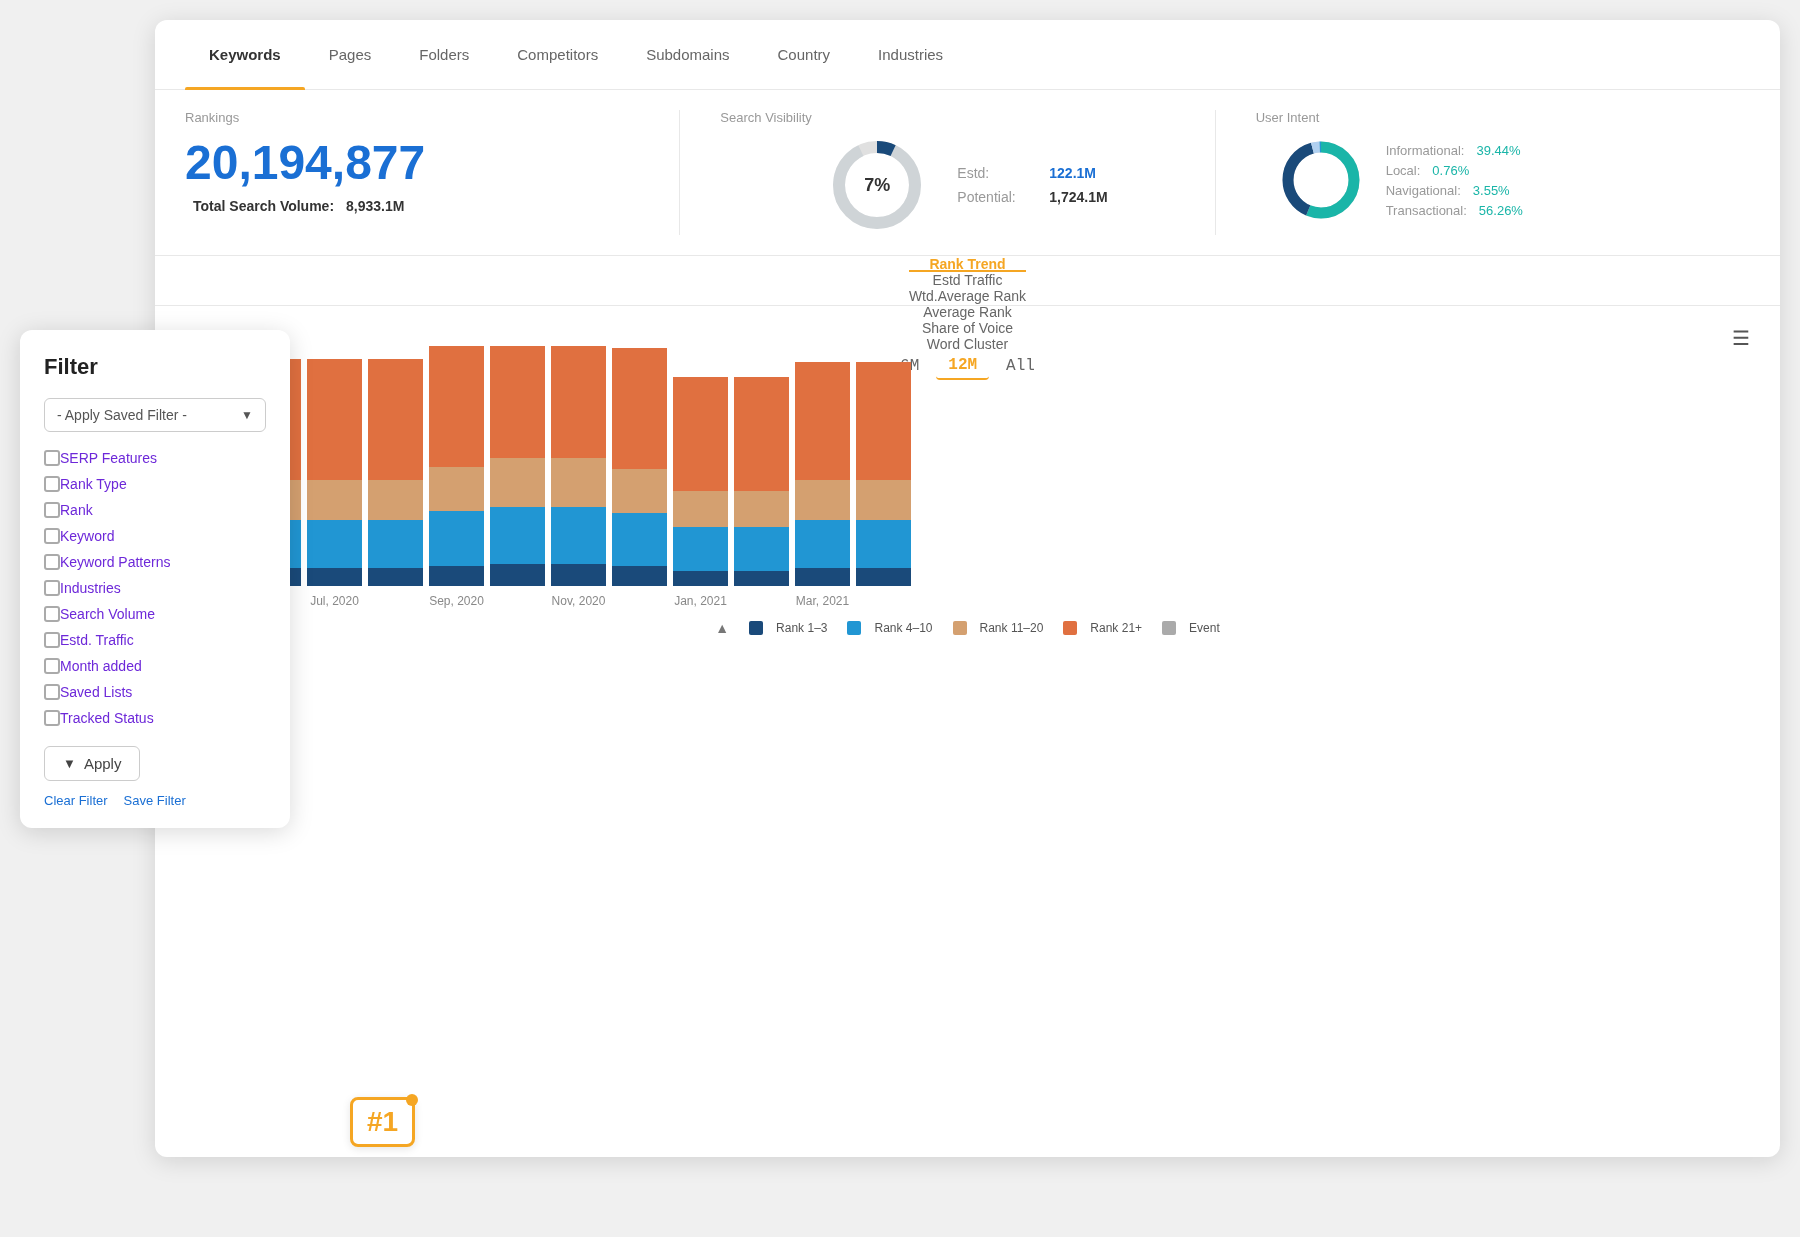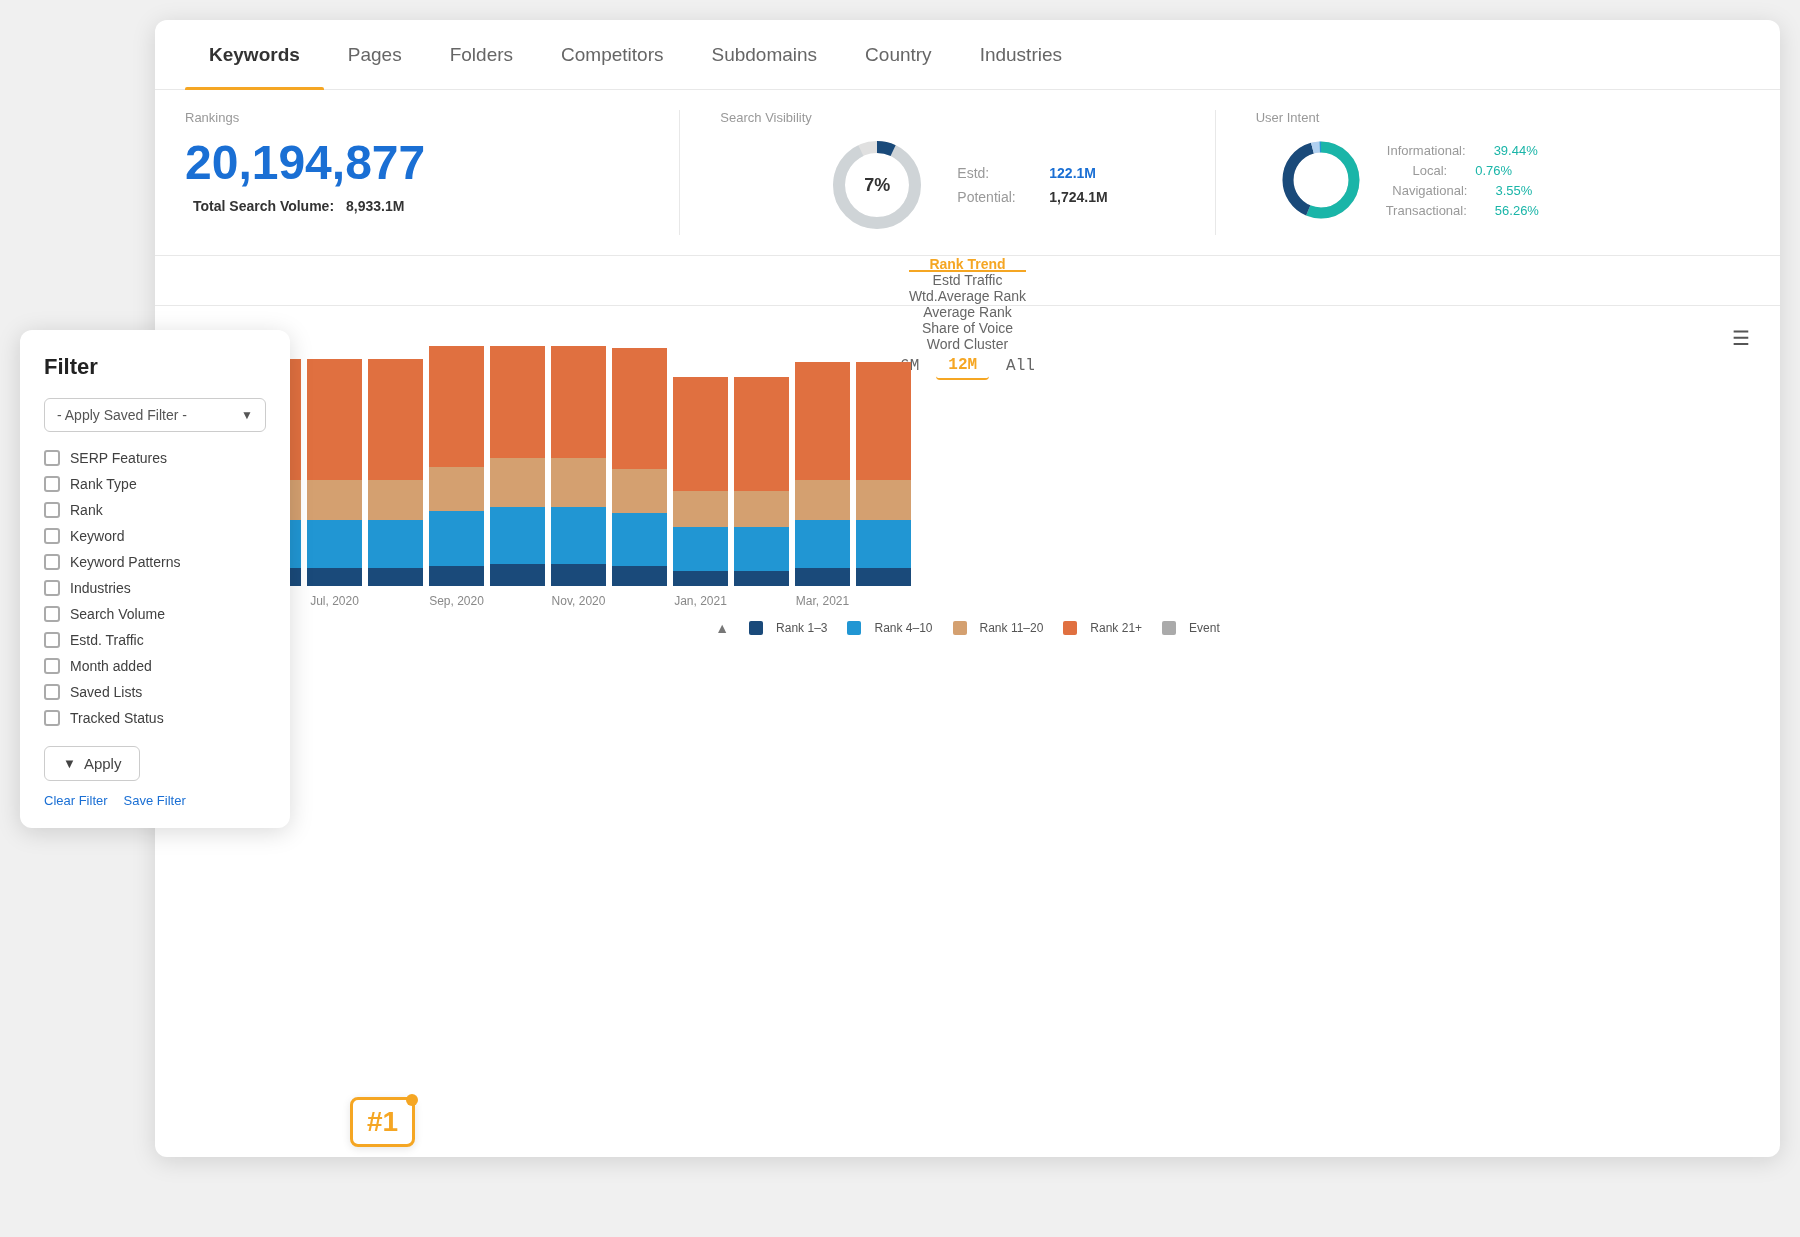--- a/index.html
+++ b/index.html
@@ -31,21 +31,21 @@
       align-items: center;
       padding: 0 30px;
       border-bottom: 1px solid #e8e8e8;
       height: 70px;
     }
     .tab-item {
       padding: 0 24px;
       height: 70px;
       display: flex;
       align-items: center;
-      font-size: 19px;
+      font-size: 15px;
       color: #666;
       cursor: pointer;
       position: relative;
       white-space: nowrap;
     }
     .tab-item.active {
       color: #333;
       font-weight: 600;
     }
     .tab-item.active::after {
@@ -153,22 +153,22 @@
       height: 90px;
       flex-shrink: 0;
     }
     .intent-list {
       display: flex;
       flex-direction: column;
       gap: 5px;
     }
     .intent-row {
       display: flex;
-      justify-content: center;
-      gap: 28px;
+      justify-content: flex-start;
+      gap: 12px;
       font-size: 13px;
     }
     .intent-name { color: #999; }
     .intent-val { color: #1ab5a8; font-weight: 400; }
 
     
     .sub-tabs {
       display: flex;
       align-items: center;
       padding: 0 30px;
@@ -361,23 +361,22 @@
 
     .filter-options {
       display: flex;
       flex-direction: column;
       gap: 10px;
       margin-bottom: 20px;
     }
     .filter-option {
       display: flex;
       align-items: center;
-      gap: 10px;
       font-size: 14px;
-      color: #404040;
+      color: #6d28d9;
       cursor: pointer;
     }
     .filter-checkbox {
       width: 16px;
       height: 16px;
       border: 2px solid #aaa;
       border-radius: 3px;
       flex-shrink: 0;
       background: #fff;
     }

